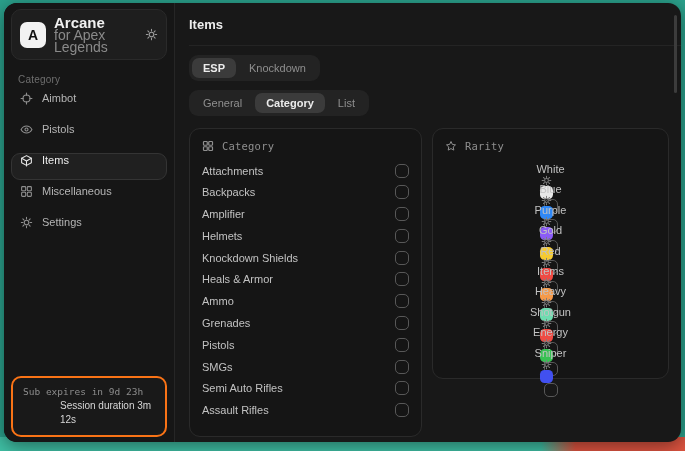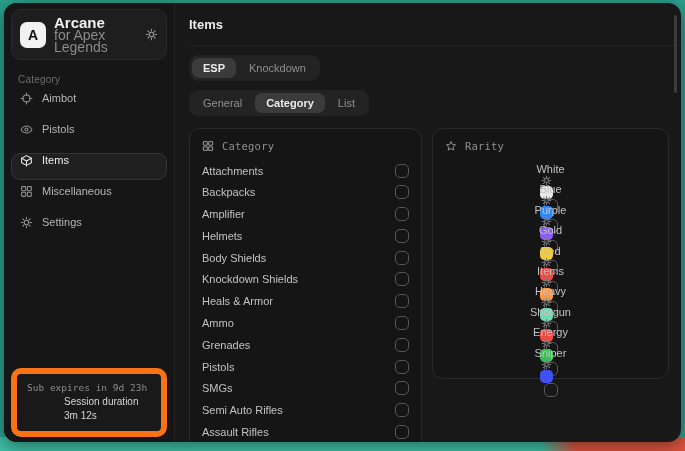--- a/index.html
+++ b/index.html
@@ -43,21 +43,21 @@
   .nav-item{
     display:flex;gap:9px;height:25px;padding:0 8px;
     border-radius:9px;border:1px solid transparent;color:#b5b5b5;font-size:11px;
     cursor:default;
   }
   .nav-item .nicon{display:flex;color:#8f8f8f;}
   .nav-item.selected{background:#202020;border-color:#343434;color:#ececec;}
   .nav-item.selected .nicon{color:#e5e5e5;}
   .sub-card{
     position:absolute;left:7px;right:7px;bottom:5px;
-    border:6px solid #f97316;border-radius:10px;background:#191919;
+    border:2px solid #f97316;border-radius:10px;background:#191919;
     padding:7px 10px 8px 10px;
   }
   .sub-line1{font-family:"DejaVu Sans Mono",monospace;font-size:9.5px;color:#8d8d8d;line-height:14px;}
   .sub-line2{font-size:10px;color:#d6d6d6;line-height:14px;margin-left:37px;}
   
   .main{flex:1;position:relative;padding:0 0 0 14px;overflow:hidden;}
   .main-header{height:42px;display:flex;align-items:center;border-bottom:1px solid #242424;}
   .main-title{font-size:13px;font-weight:bold;color:#ececec;}
   .tab-row{margin-top:9px;}
   .tab-group{
@@ -226,24 +226,20 @@
   <div class="row cat-row">
     <span class="row-label">Amplifier</span>
     <span class="checkbox"></span>
   </div>
 
   <div class="row cat-row">
     <span class="row-label">Helmets</span>
     <span class="checkbox"></span>
   </div>
 
-  <div class="row cat-row">
-    <span class="row-label">Body Shields</span>
-    <span class="checkbox"></span>
-  </div>
 
   <div class="row cat-row">
     <span class="row-label">Knockdown Shields</span>
     <span class="checkbox"></span>
   </div>
 
   <div class="row cat-row">
     <span class="row-label">Heals &amp; Armor</span>
     <span class="checkbox"></span>
   </div>

